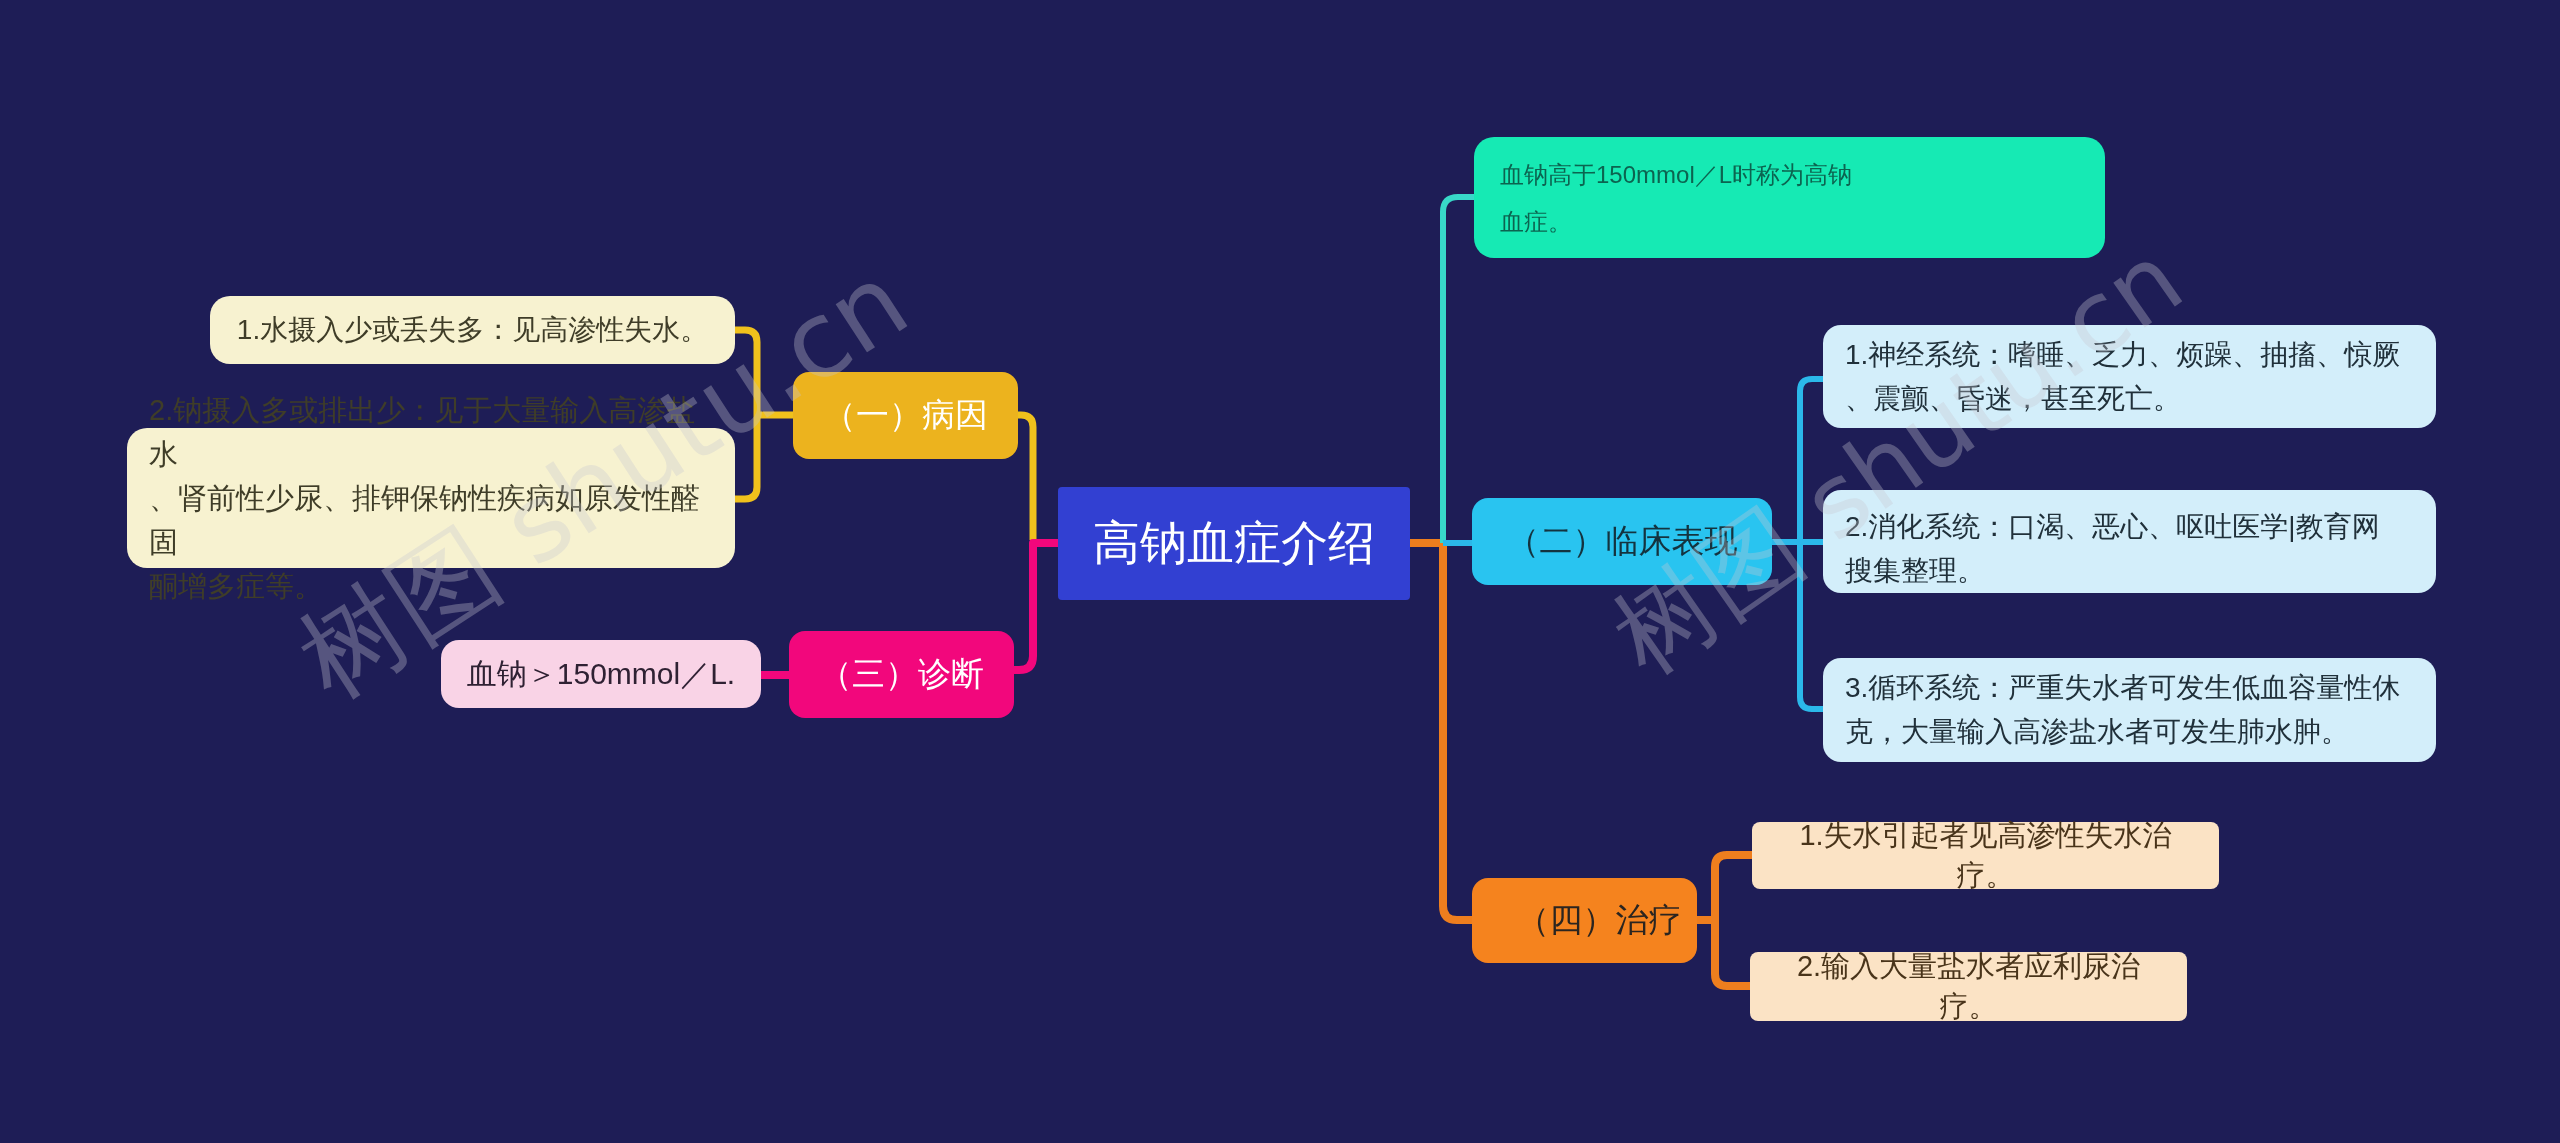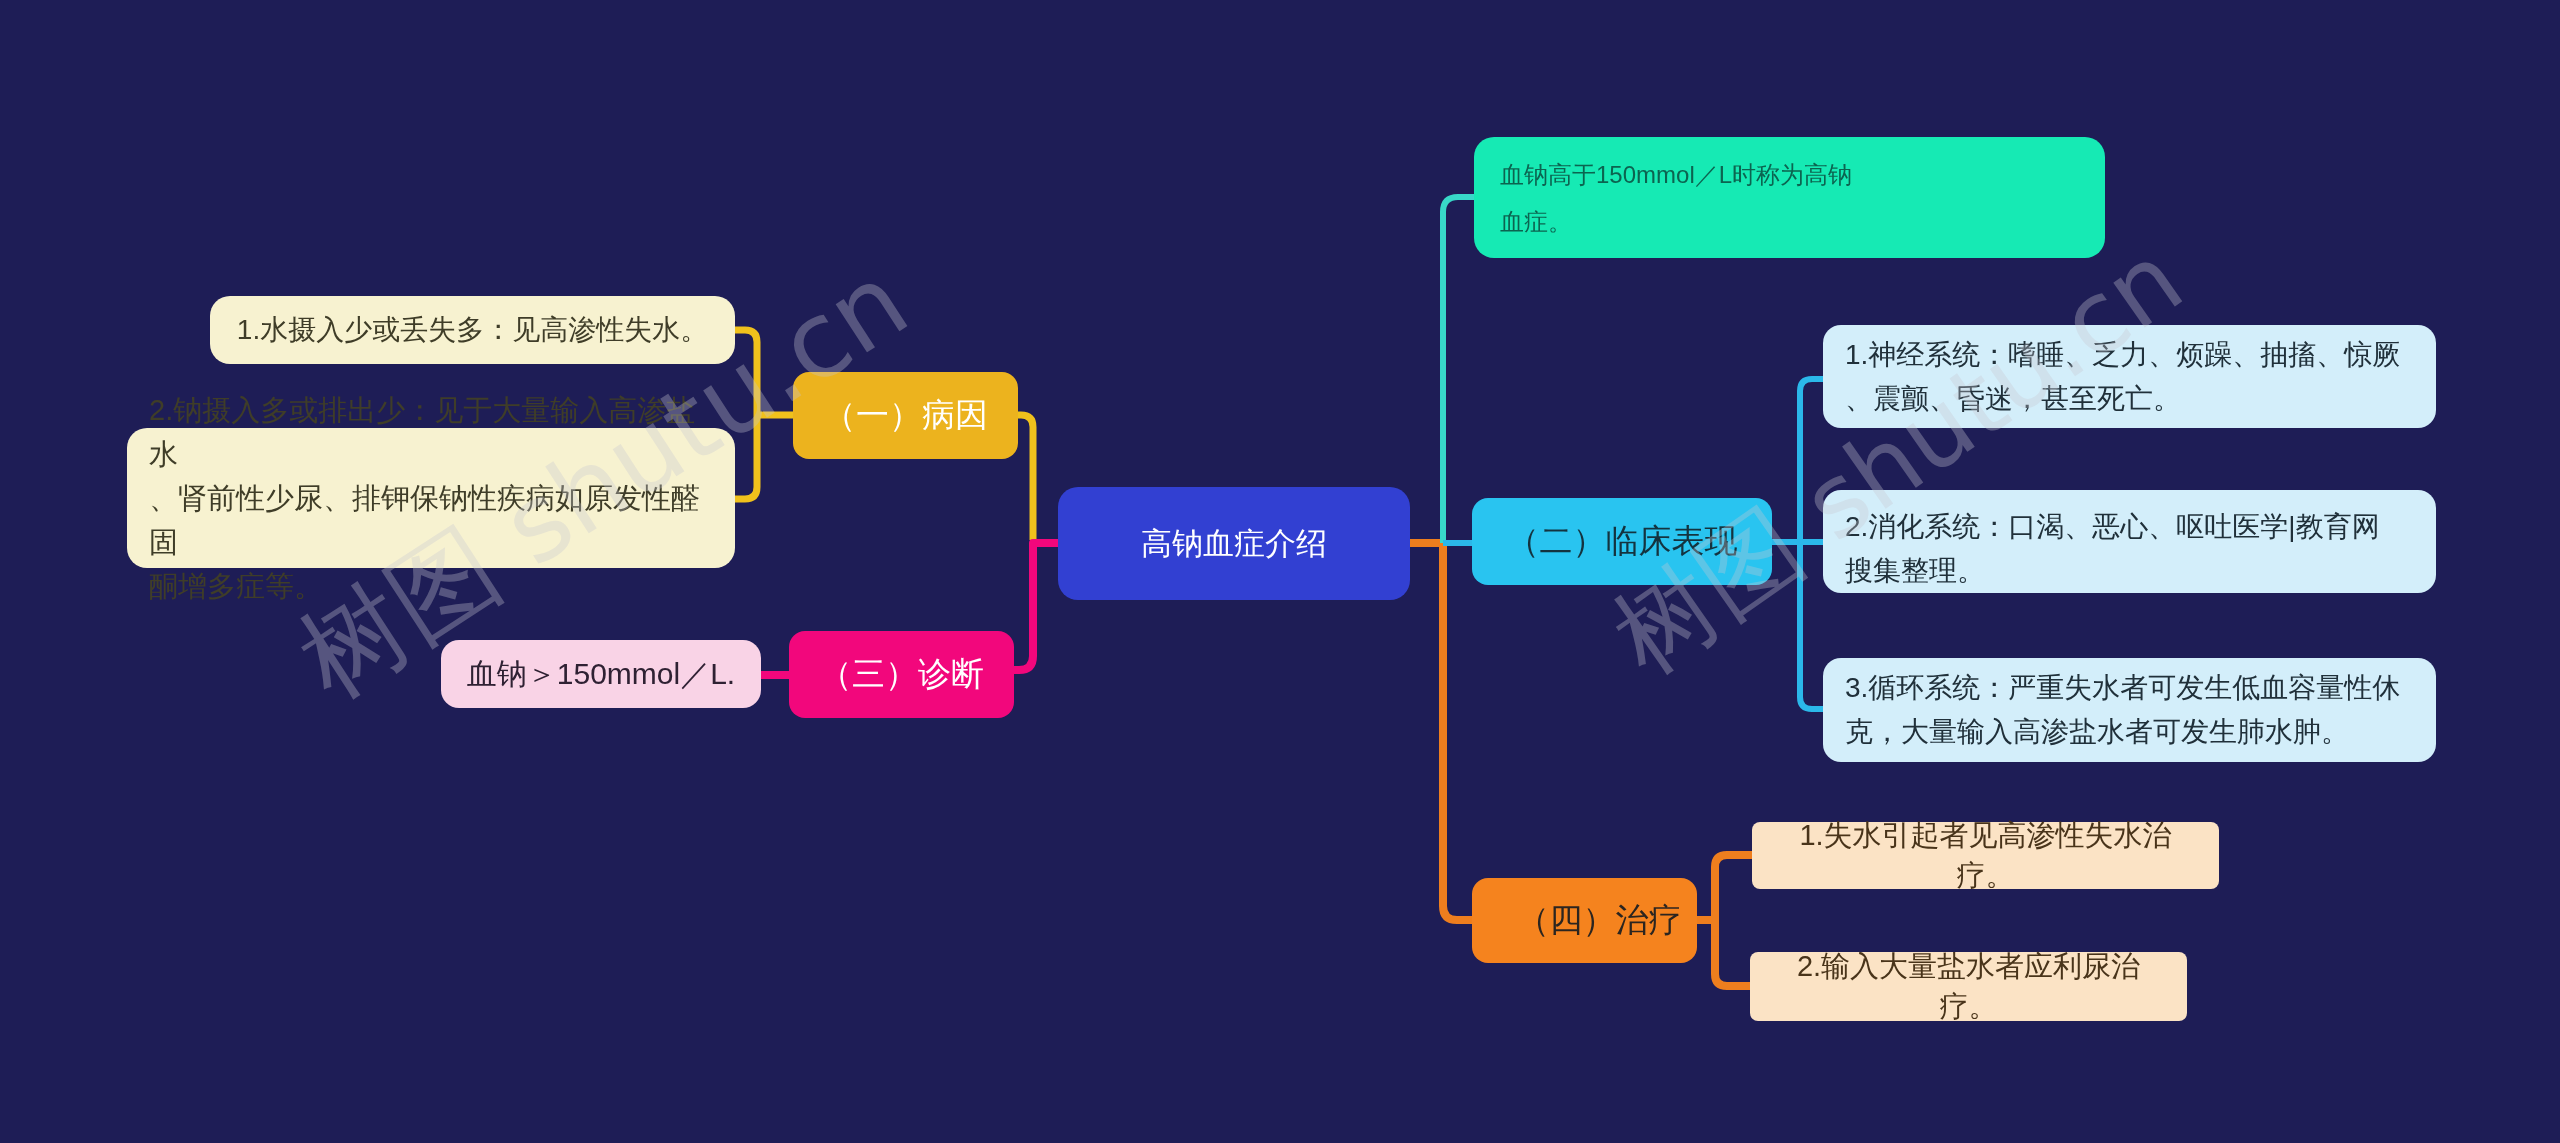--- a/index.html
+++ b/index.html
@@ -11,21 +11,21 @@
   #wires{position:absolute;left:0;top:0;z-index:1;}
   #wires path{fill:none;stroke-linecap:butt;stroke-linejoin:round;}
   .node{
     position:absolute;z-index:3;display:flex;align-items:center;
     box-sizing:border-box;
   }
   .center-txt{justify-content:center;text-align:center;}
   .ml{white-space:pre-line;}
   .root{
     background:var(--root_fill);color:var(--root_text);
-    font-size:31px;border-radius:20px;justify-content:center;text-align:center;
+    font-size:47px;border-radius:4px;justify-content:center;text-align:center;
   }
   .parent{font-size:33px;border-radius:16px;justify-content:center;text-align:center;}
   .gold{background:var(--gold_fill);color:var(--gold_text);}
   .magenta{background:var(--magenta_fill);color:var(--magenta_text);}
   .cyanp{background:var(--cyan_fill);color:var(--cyan_text);}
   .orangep{background:var(--orange_fill);color:var(--orange_text);padding-left:29px;}
   .cream{background:var(--cream_fill);color:var(--cream_text);border-radius:20px;font-size:28px;}
   .cream2{background:var(--cream_fill);color:var(--cream_text);border-radius:20px;font-size:29px;line-height:44px;}
   .pinkc{background:var(--pink_fill);color:var(--pink_text);border-radius:18px;font-size:30px;}
   .tealn{background:var(--teal_fill);color:var(--teal_text);border-radius:20px;font-size:24px;line-height:47px;}

